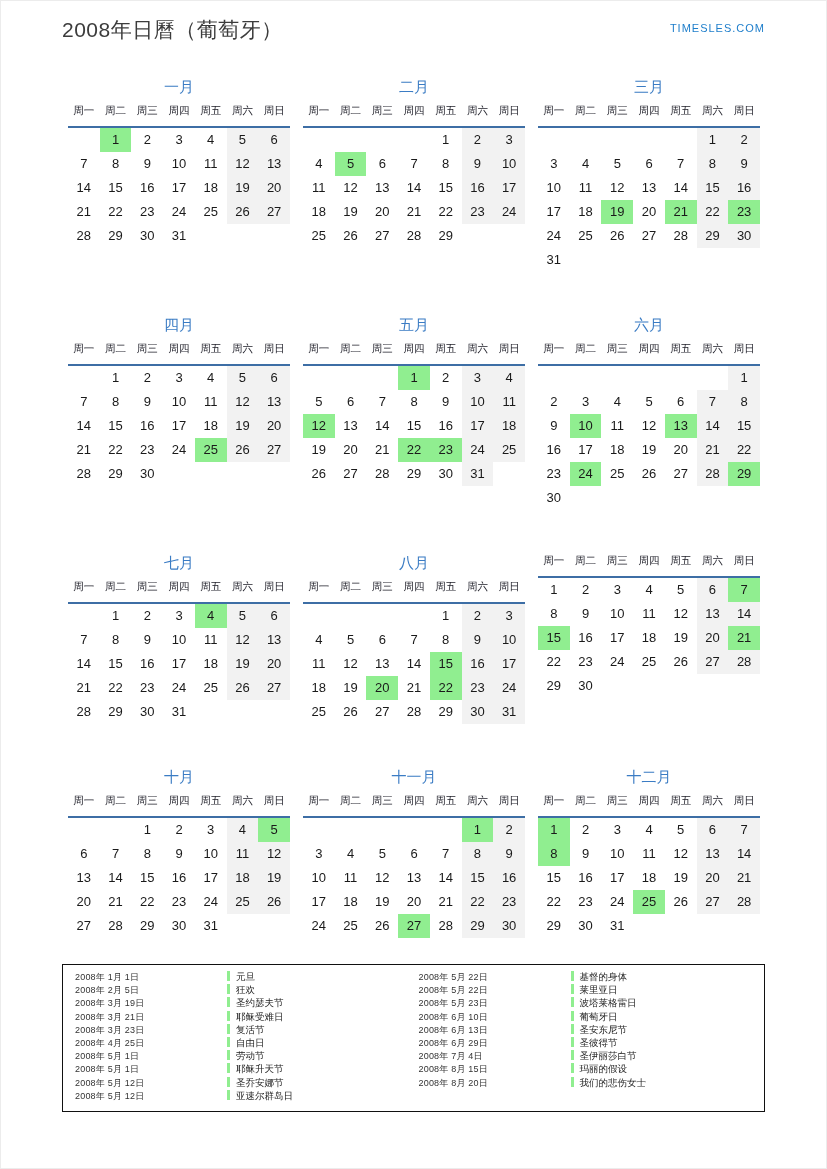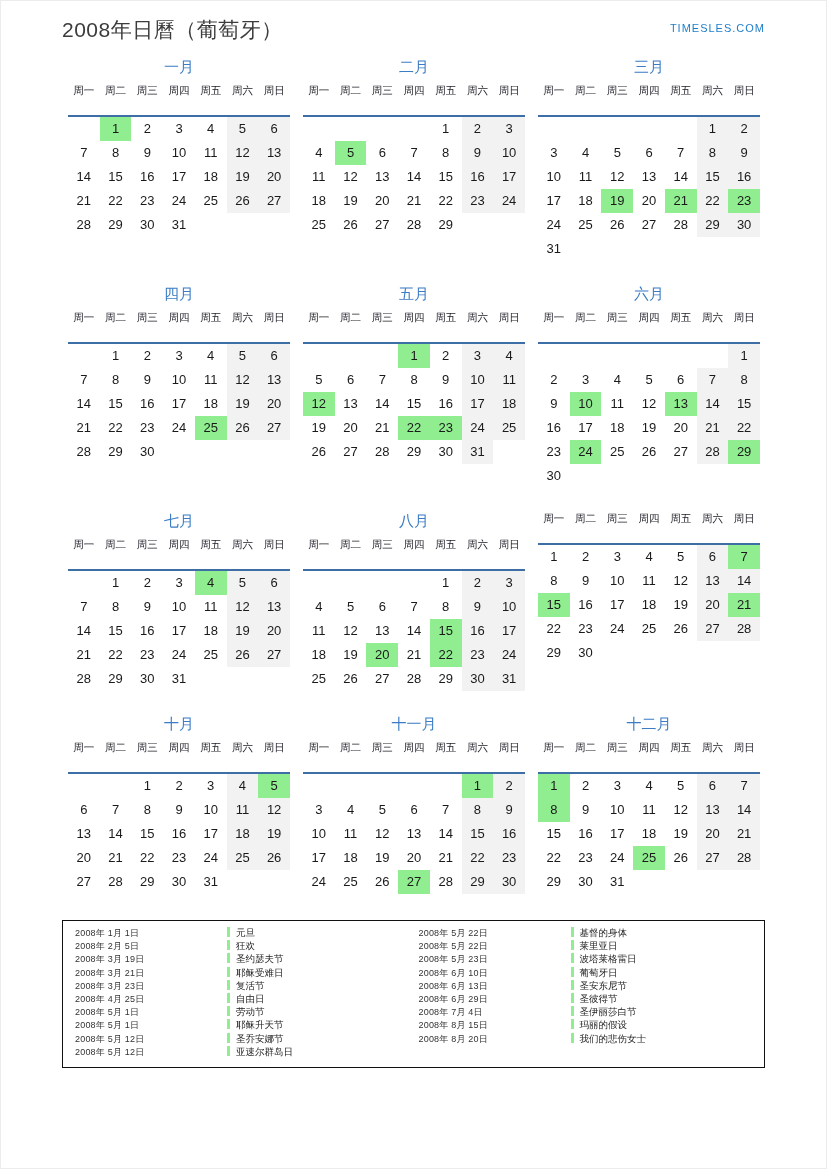--- a/index.html
+++ b/index.html
@@ -20,34 +20,34 @@
   .site  { font-size: 11px; color: var(--link, #1e7ecb); letter-spacing: 1px; margin-top: 6px; }
 
   
   .months {
     margin-left: 6px;
     display: grid;
     grid-template-columns: repeat(3, 222px);
     column-gap: 13px;
     row-gap: 24px;
   }
-  .month { width: 222px; }
+  .month { width: 222px; margin-top: 20px; }
   .month-title {
     text-align: center;
     color: var(--mtitle, #3b7cc4);
     font-size: 15px;
     margin-bottom: 7px;
   }
   .weekdays {
     display: grid;
     grid-template-columns: repeat(7, 1fr);
     font-size: 10.5px;
     color: #1a1a24;
     text-align: center;
-    padding-bottom: 17px;
+    padding-bottom: 8px;
     border-bottom: 2px solid var(--hline, #3d6ea5);
   }
   .days {
     display: grid;
     grid-template-columns: repeat(7, 1fr);
     grid-auto-rows: 24px;
   }
   .cell {
     font-size: 13px;
     text-align: center;

